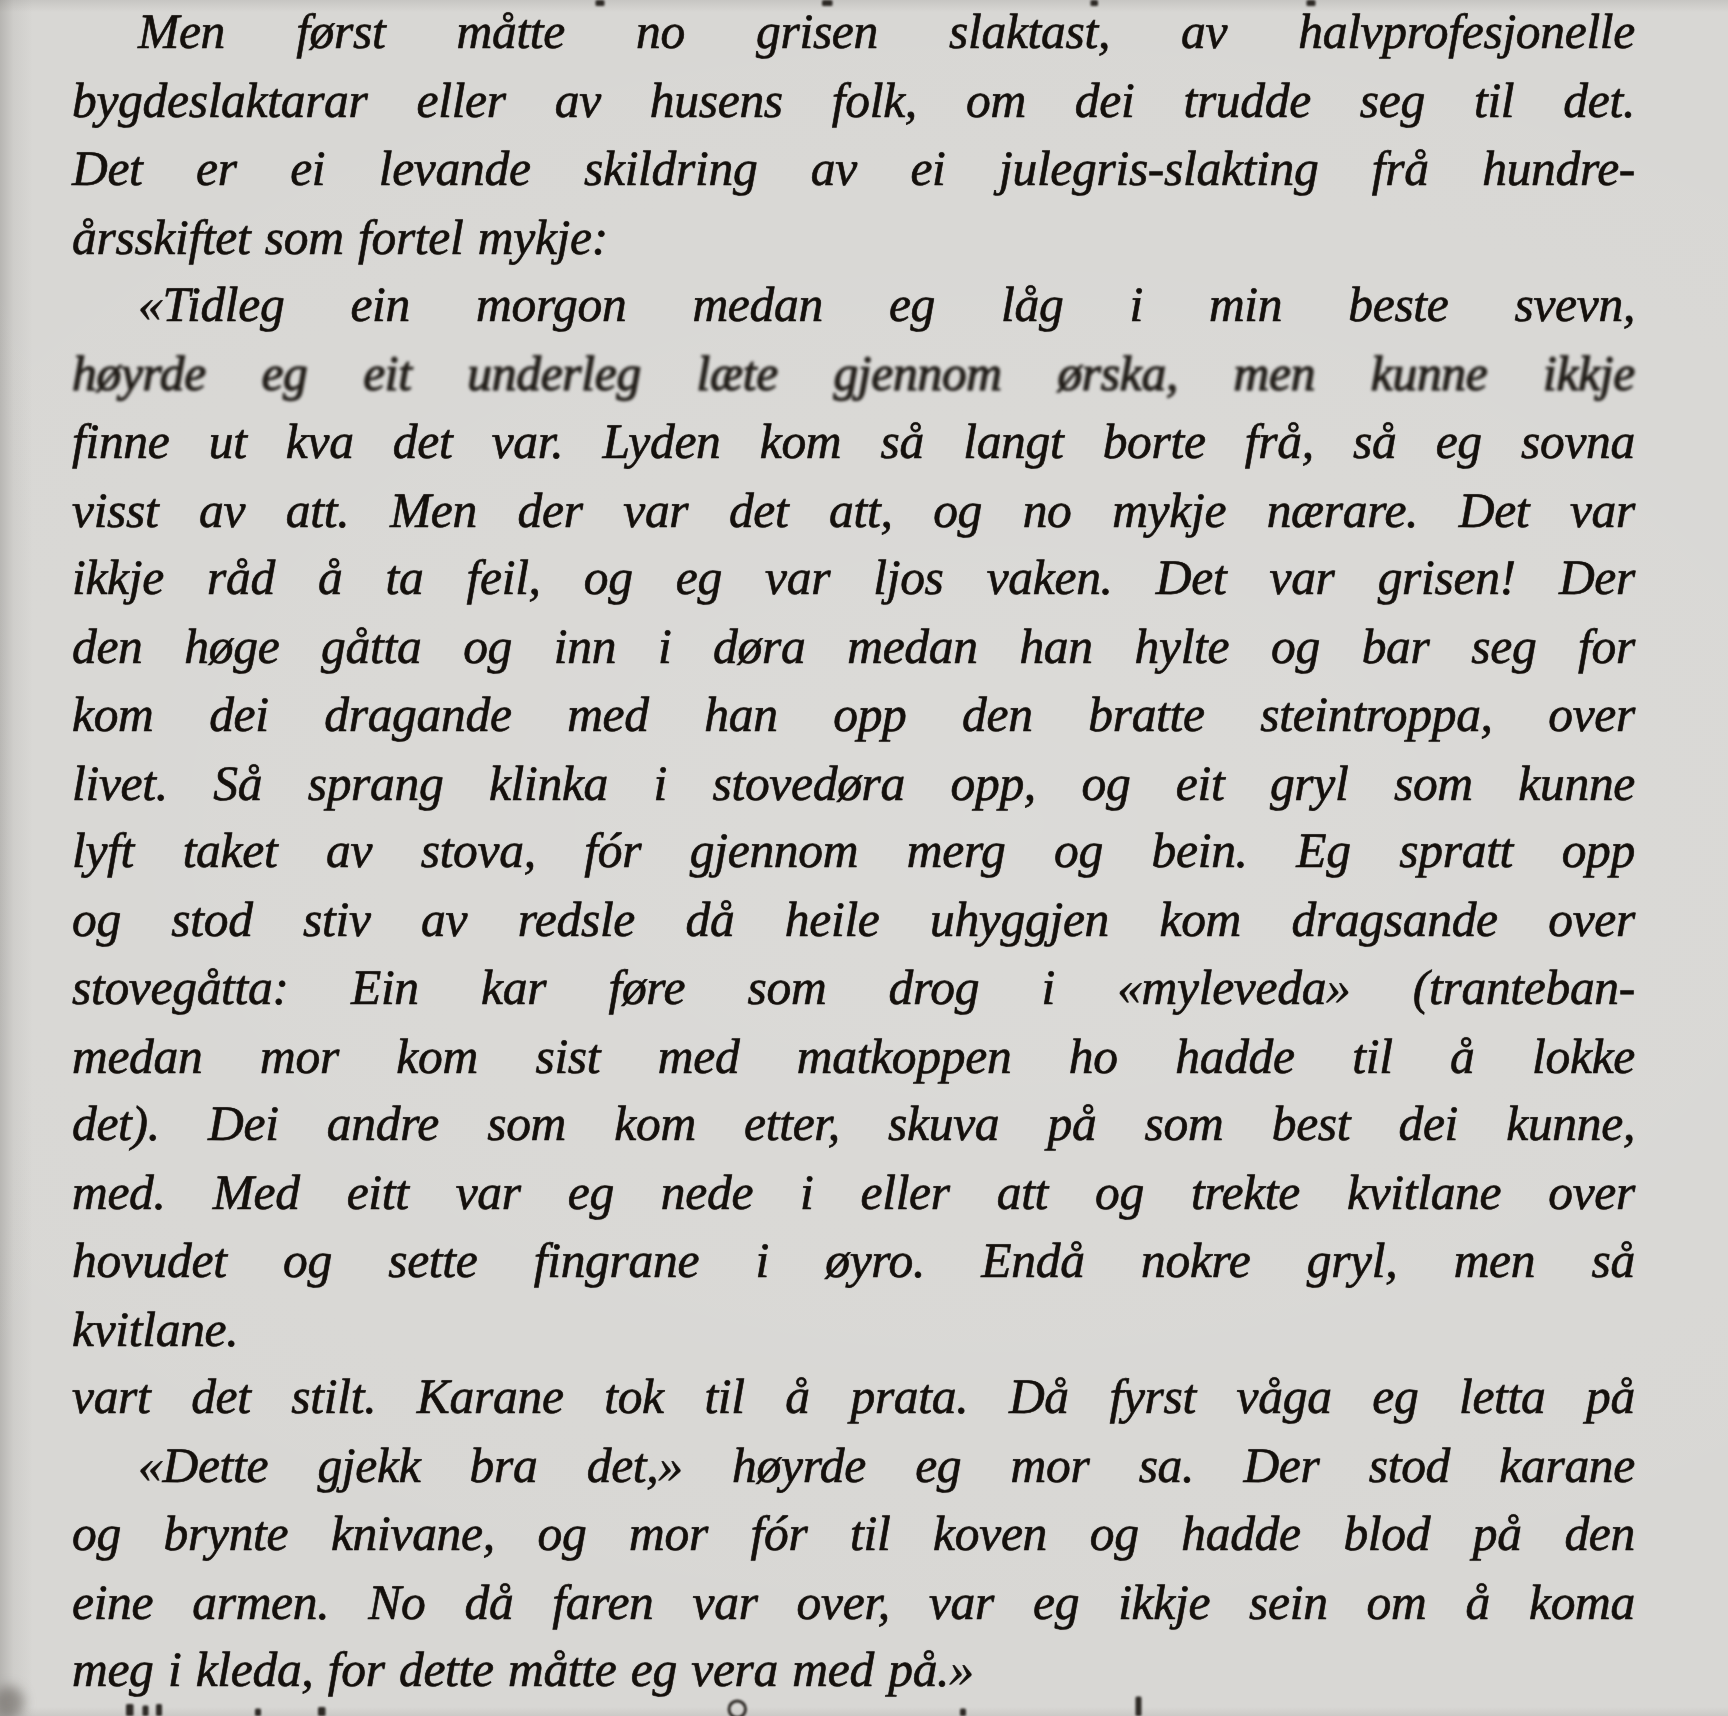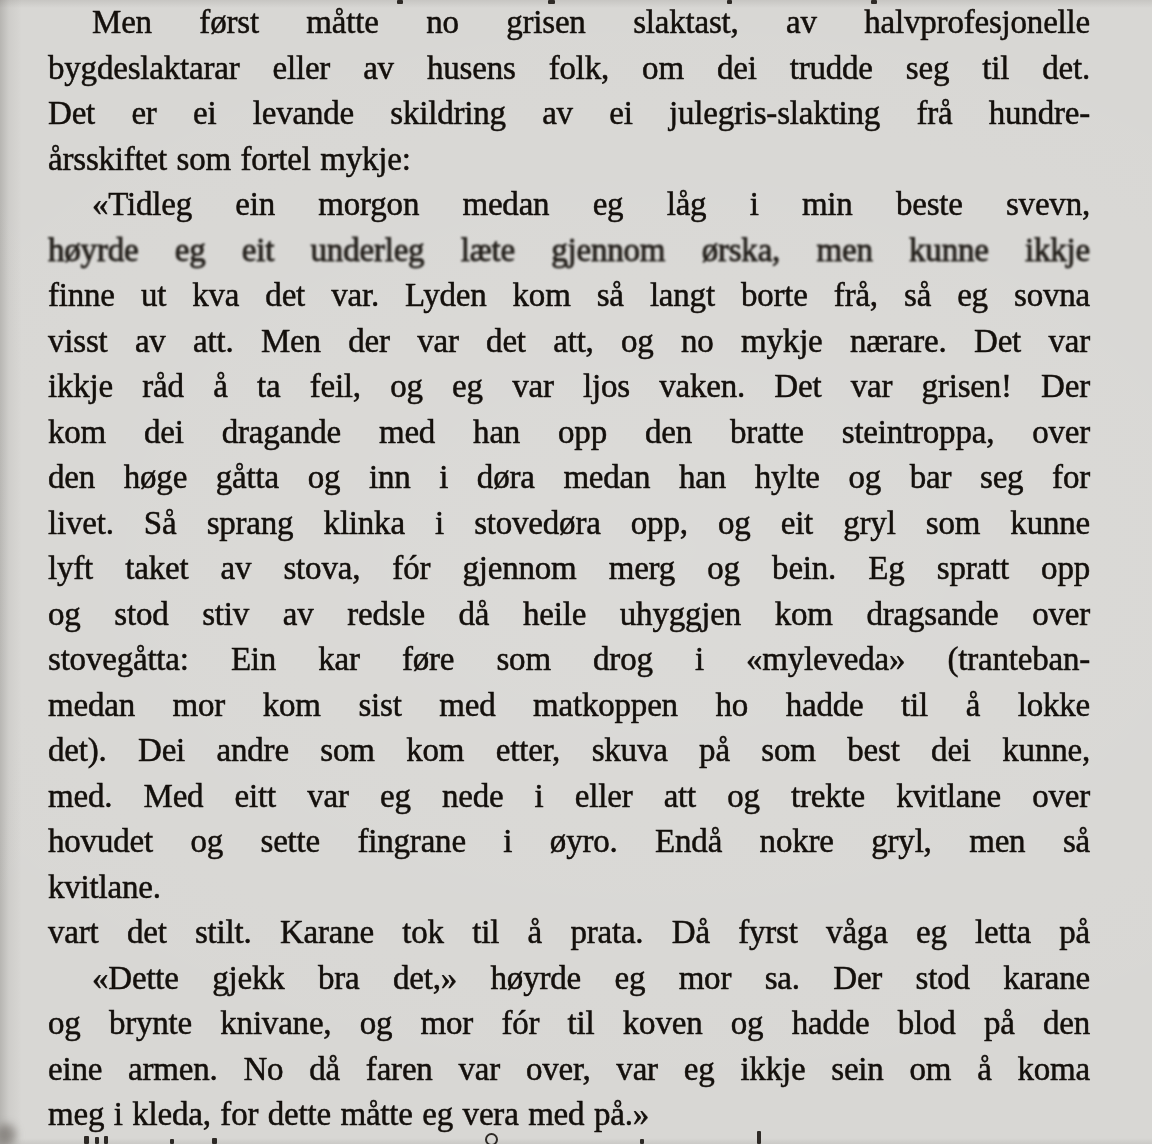--- a/index.html
+++ b/index.html
@@ -26,20 +26,21 @@
     -webkit-text-stroke:0.45px rgba(20,16,12,0.9);
     text-shadow:0 0 0.8px rgba(20,16,12,0.35);
   }
   .para { margin:0; }
   .line {
     text-align:justify;
     -moz-text-align-last:justify;
     text-align-last:justify;
     height:45.5px;
     white-space:normal;
+    font-style:italic;
   }
   .line.last { text-align-last:left; -moz-text-align-last:left; }
   .line.indent { text-indent:44px; }
   .line.blurred {
     filter:blur(1.05px);
     -webkit-text-stroke:0.85px rgba(20,16,12,0.8);
     color:#231f1a;
   }
   
   .frag { position:absolute; background:#2e2a26; border-radius:1px; filter:blur(0.7px); }
@@ -60,22 +61,22 @@
         <div class="line">bygdeslaktarar eller av husens folk, om dei trudde seg til det.</div>
         <div class="line">Det er ei levande skildring av ei julegris-slakting frå hundre-</div>
         <div class="line last">årsskiftet som fortel mykje:</div>
       </div>
       <div class="para">
         <div class="line indent">«Tidleg ein morgon medan eg låg i min beste svevn,</div>
         <div class="line blurred">høyrde eg eit underleg læte gjennom ørska, men kunne ikkje</div>
         <div class="line">finne ut kva det var. Lyden kom så langt borte frå, så eg sovna</div>
         <div class="line">visst av att. Men der var det att, og no mykje nærare. Det var</div>
         <div class="line">ikkje råd å ta feil, og eg var ljos vaken. Det var grisen! Der</div>
+        <div class="line">den høge gåtta og inn i døra medan han hylte og bar seg for</div>
         <div class="line">kom dei dragande med han opp den bratte steintroppa, over</div>
-        <div class="line">den høge gåtta og inn i døra medan han hylte og bar seg for</div>
         <div class="line">livet. Så sprang klinka i stovedøra opp, og eit gryl som kunne</div>
         <div class="line">lyft taket av stova, fór gjennom merg og bein. Eg spratt opp</div>
         <div class="line">og stod stiv av redsle då heile uhyggjen kom dragsande over</div>
         <div class="line">stovegåtta: Ein kar føre som drog i «myleveda» (tranteban-</div>
         <div class="line">medan mor kom sist med matkoppen ho hadde til å lokke</div>
         <div class="line">det). Dei andre som kom etter, skuva på som best dei kunne,</div>
         <div class="line">med. Med eitt var eg nede i eller att og trekte kvitlane over</div>
         <div class="line">hovudet og sette fingrane i øyro. Endå nokre gryl, men så</div>
         <div class="line last">kvitlane.</div>
         <div class="line">vart det stilt. Karane tok til å prata. Då fyrst våga eg letta på</div>

